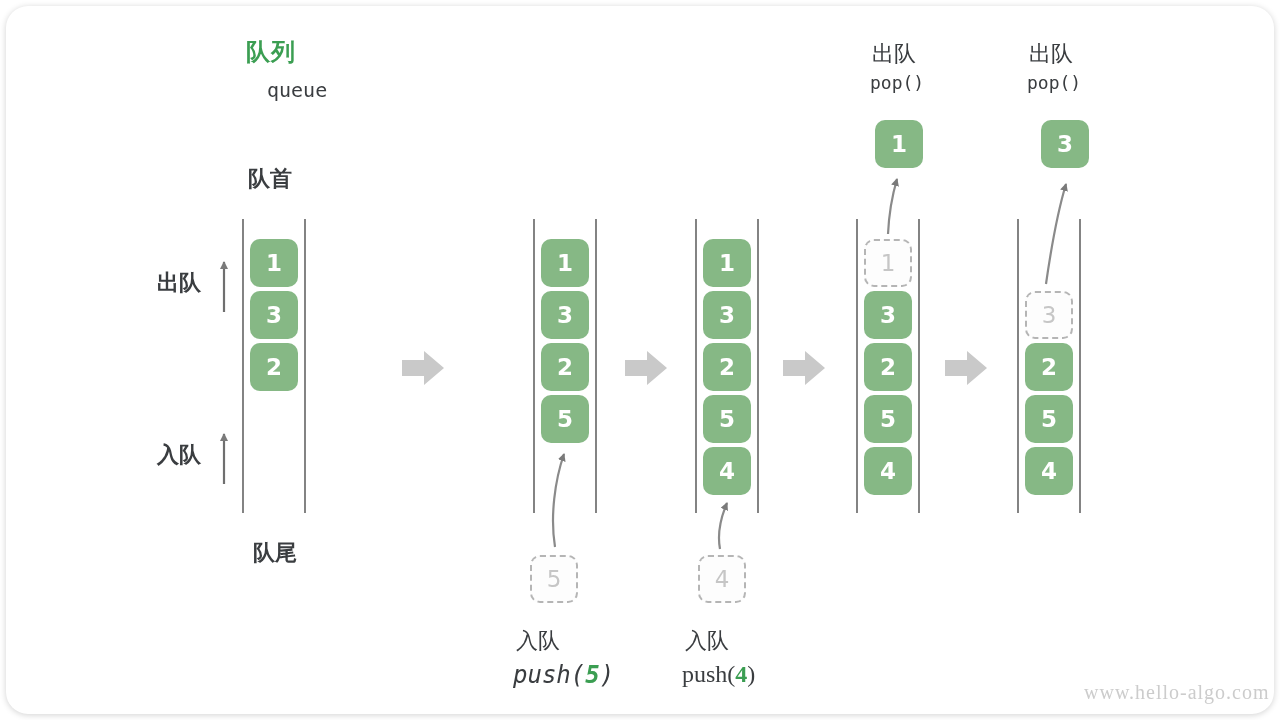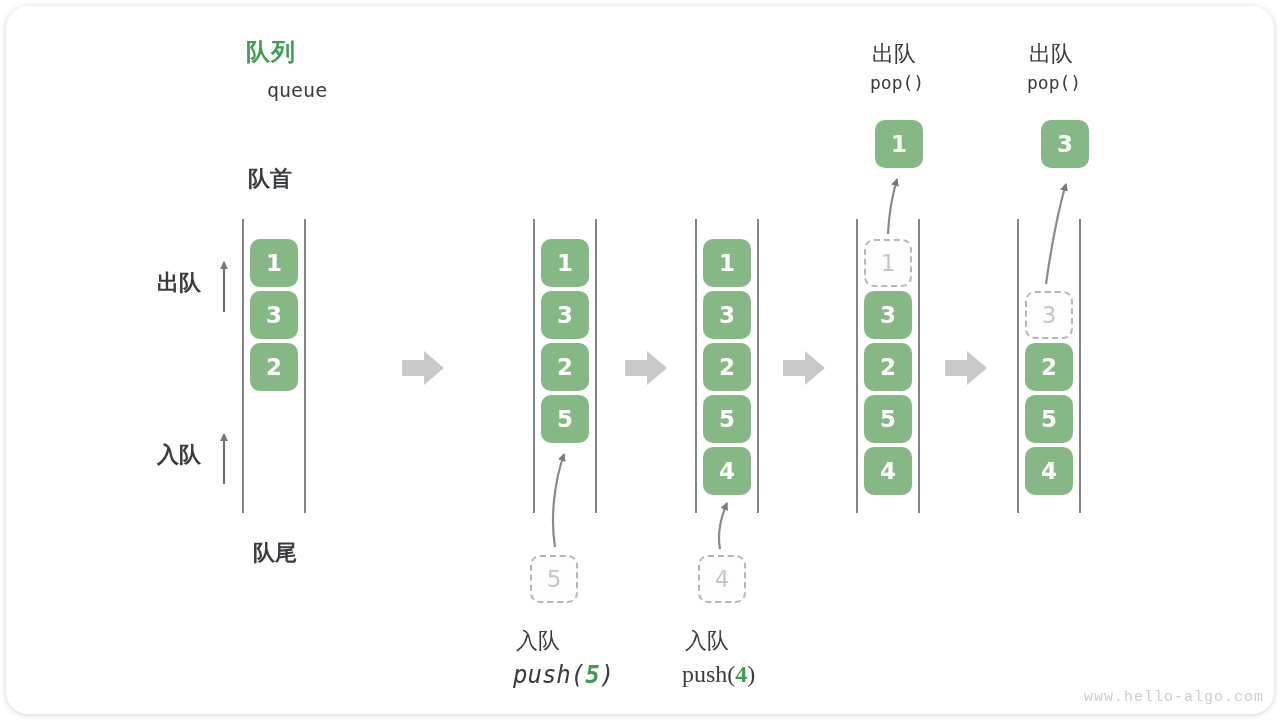--- a/index.html
+++ b/index.html
@@ -47,22 +47,22 @@
   .cell.dashed {
     background: #fdfdfd; border: 2px dashed var(--dashed_border_gray);
     color: var(--dashed_text_gray); font-weight: 500;
   }
   svg.overlay { position: absolute; left: 0; top: 0; pointer-events: none; }
   .qline { stroke: var(--line_gray); stroke-width: 1.4; }
   .blockarrow { fill: var(--block_arrow_gray); }
   .curve { stroke: var(--arrow_gray); stroke-width: 2.2; fill: none; }
   .sidearrow { stroke: #6f6f6f; stroke-width: 2.2; fill: none; }
   .watermark {
-    font-family: Liberation Mono, monospace;
-    font-size: 15px; color: var(--watermark_gray); letter-spacing: 1px; margin-top: 8px;
+    font-family: Liberation Serif, serif;
+    font-size: 20px; color: var(--watermark_gray); letter-spacing: 1px;
   }
 </style>
 </head>
 <body>
 
 <div class="card">
 
   <svg class="overlay" width="1280" height="720" viewBox="0 0 1280 720">
     <defs>
       <marker id="ah" markerUnits="userSpaceOnUse" markerWidth="10" markerHeight="10" refX="7" refY="4" orient="auto">

